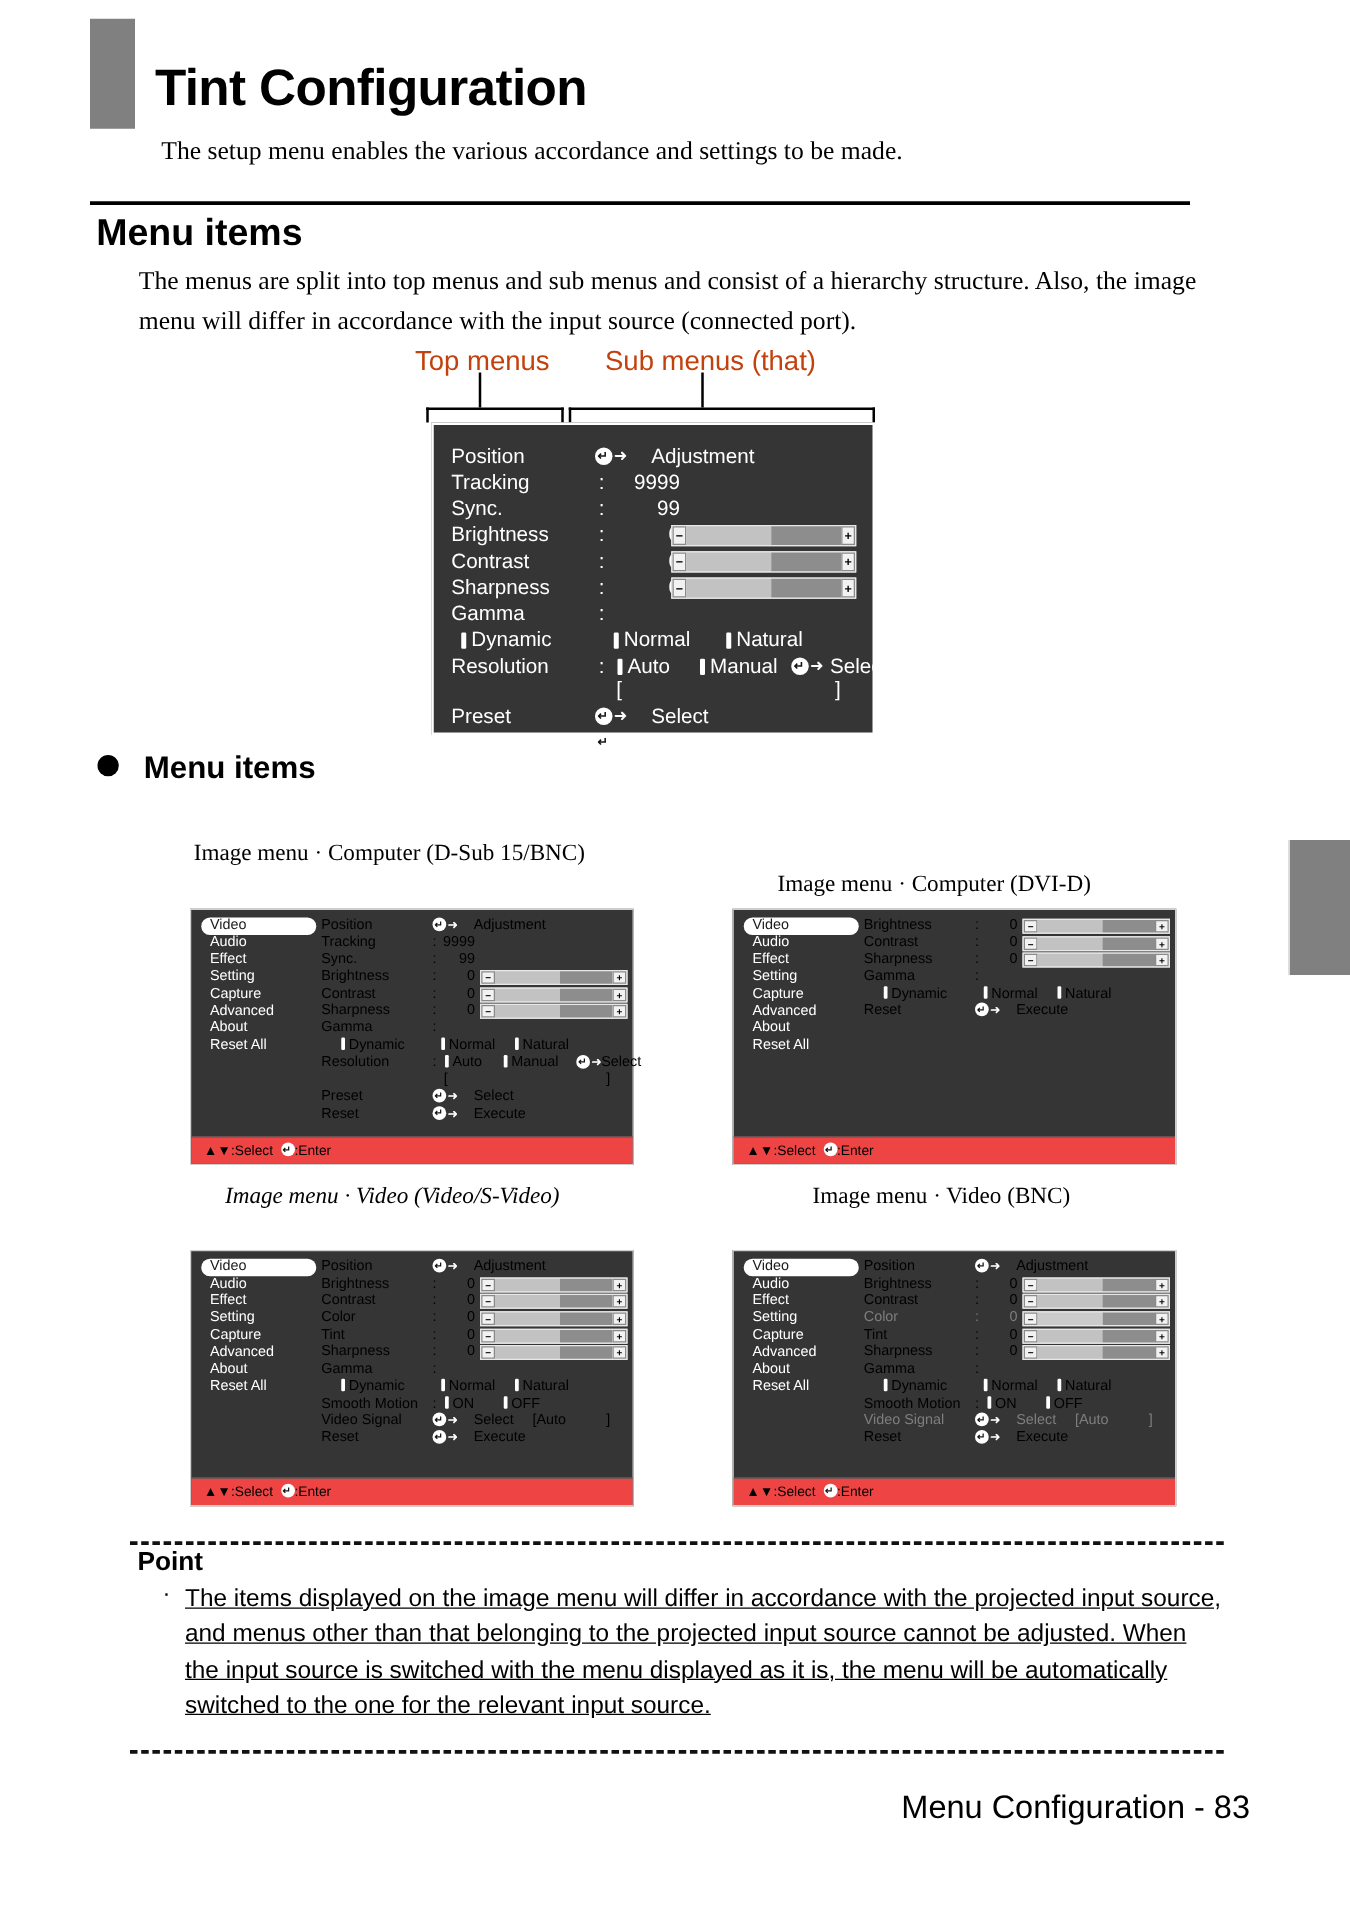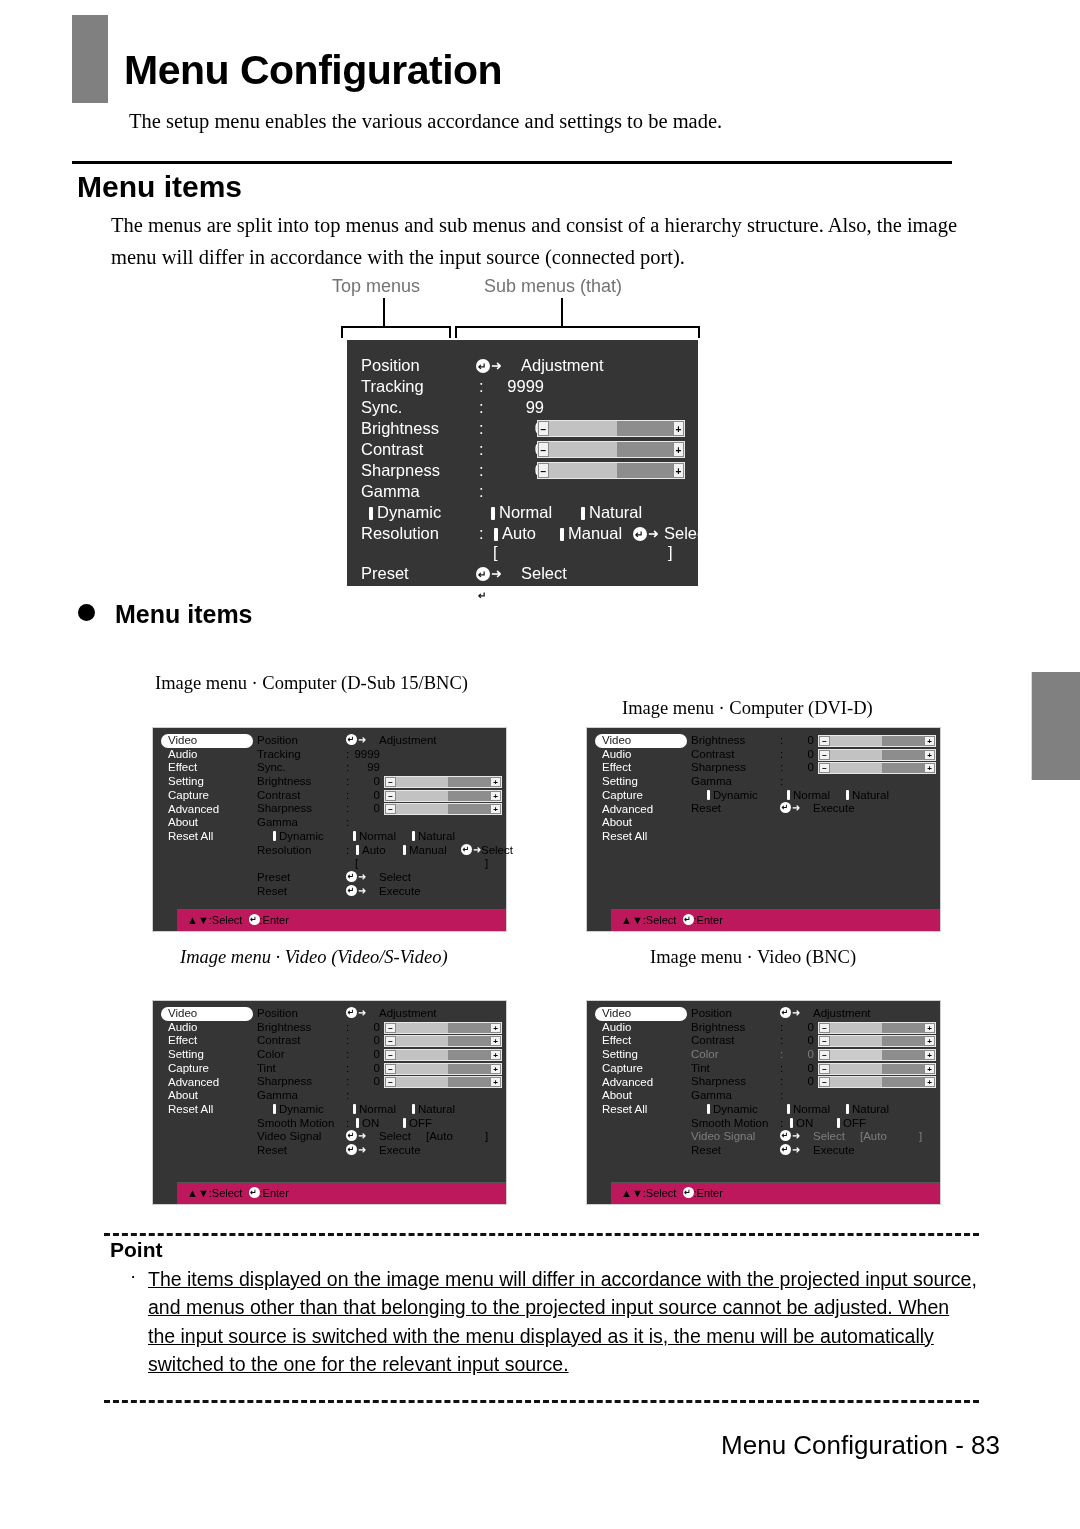--- a/index.html
+++ b/index.html
@@ -26,21 +26,21 @@
   .sec-title {
     position:absolute; left:77px; top:170px;
     font-family:"Liberation Sans", sans-serif; font-weight:bold; font-size:30px;
   }
   .para {
     position:absolute; left:111px; top:210px; width:870px;
     font-family:"Liberation Serif", serif; font-size:20.5px; line-height:1.55;
   }
 
   
-  .callout { position:absolute; font-size:18px; font-family:"Liberation Sans", sans-serif; color:#737373; white-space:nowrap; }
+  .callout { position:absolute; font-size:22px; font-family:"Liberation Sans", sans-serif; color:#c2410c; white-space:nowrap; }
   .lead-v { position:absolute; width:2px; background:#000; }
   .brk { position:absolute; border-top:2px solid #000; border-left:2px solid #000; border-right:2px solid #000; height:12px; }
 
   
   .osd { position:absolute; background:#353535; color:#ffffff; }
   .osd-big { left:345px; top:338px; width:355px; height:250px; border:2px solid #ffffff; }
   .osd-big .row { position:absolute; font-size:16.5px; white-space:nowrap; }
   .lbl { position:absolute; }
   .colon { position:absolute; }
   .val { position:absolute; text-align:right; }
@@ -65,21 +65,21 @@
   .panel { position:absolute; width:355px; height:205px; background:#353535; border:1px solid #cfcfcf; }
   .panel .sidebar { position:absolute; left:8px; top:6px; width:92px; }
   .panel .side-item { font-size:11.5px; line-height:13.7px; color:#ffffff; padding-left:7px; }
   .panel .side-item.sel { background:#ffffff; color:#1a1a1a; border-radius:8px; padding-left:7px; }
   .panel .content { position:absolute; left:104px; top:6px; right:4px; }
   .panel .prow { position:relative; height:13.7px; font-size:11.5px; white-space:nowrap; }
   .panel .pl { position:absolute; left:0; }
   .panel .pc { position:absolute; left:89px; }
   .panel .pv { position:absolute; left:96px; width:27px; text-align:right; }
   .panel .ps { position:absolute; left:127px; top:1px; width:118px; }
-  .panel .footer { position:absolute; left:0; right:0; bottom:0; height:22px; background:#be185d; border-top:1px solid #555; font-size:11px; padding:4px 0 0 10px;margin-left:24px; }
+  .panel .footer { position:absolute; left:0; right:0; bottom:0; height:22px; background:#ef4444; border-top:1px solid #555; font-size:11px; padding:4px 0 0 10px; }
   .dim { color:#7e7e7e; }
   .cap { position:absolute; font-family:"Liberation Serif", serif; font-size:18.5px; white-space:nowrap; }
 
   .ico-enter.sm { width:11px; height:11px; vertical-align:-1px; }
   .ico-enter.sm .arw { left:1.5px; top:2px; font-size:8px; line-height:7px; }
   .radio.sm { width:3px; height:10px; vertical-align:-1px; margin-right:3px; }
 
   
   .dash { position:absolute; border-top:3px dashed #111; }
   .point-title { position:absolute; left:110px; top:1238px; font-weight:bold; font-size:21px; }
@@ -88,21 +88,21 @@
   .point-list li:before { content:"·"; position:absolute; left:-18px; top:-3px; font-size:19px; }
   .point-list { padding:0; margin:0; }
 
   .footer-page { position:absolute; left:0; top:1430px; width:1000px; text-align:right; font-size:26px; }
   .side-tab { position:absolute; left:1031px; top:672px; width:49px; height:108px; background:#808080; border-left:1px solid #d9d9d9; }
 </style>
 </head>
 <body>
 
 <div class="title-bar"></div>
-<div class="page-title">Menu Configuration</div>
+<div class="page-title">Tint Configuration</div>
 <div class="intro">The setup menu enables the various accordance and settings to be made.</div>
 <div class="rule"></div>
 <div class="sec-title">Menu items</div>
 <div class="para">The menus are split into top menus and sub menus and consist of a hierarchy structure. Also, the image menu will differ in accordance with the input source (connected port).</div>
 
 <div class="callout" style="left:332px; top:276px;">Top menus</div>
 <div class="callout" style="left:484px; top:276px;">Sub menus (that)</div>
 <div class="lead-v" style="left:383px; top:298px; height:28px;"></div>
 <div class="lead-v" style="left:561px; top:298px; height:28px;"></div>
 <div class="brk" style="left:341px; top:326px; width:110px;"></div>

